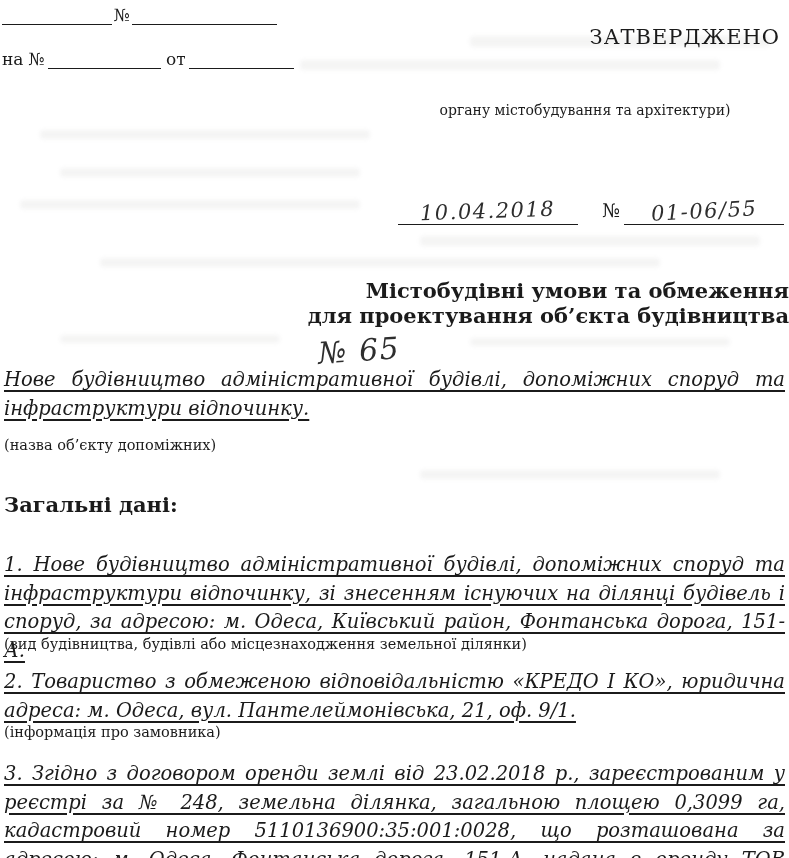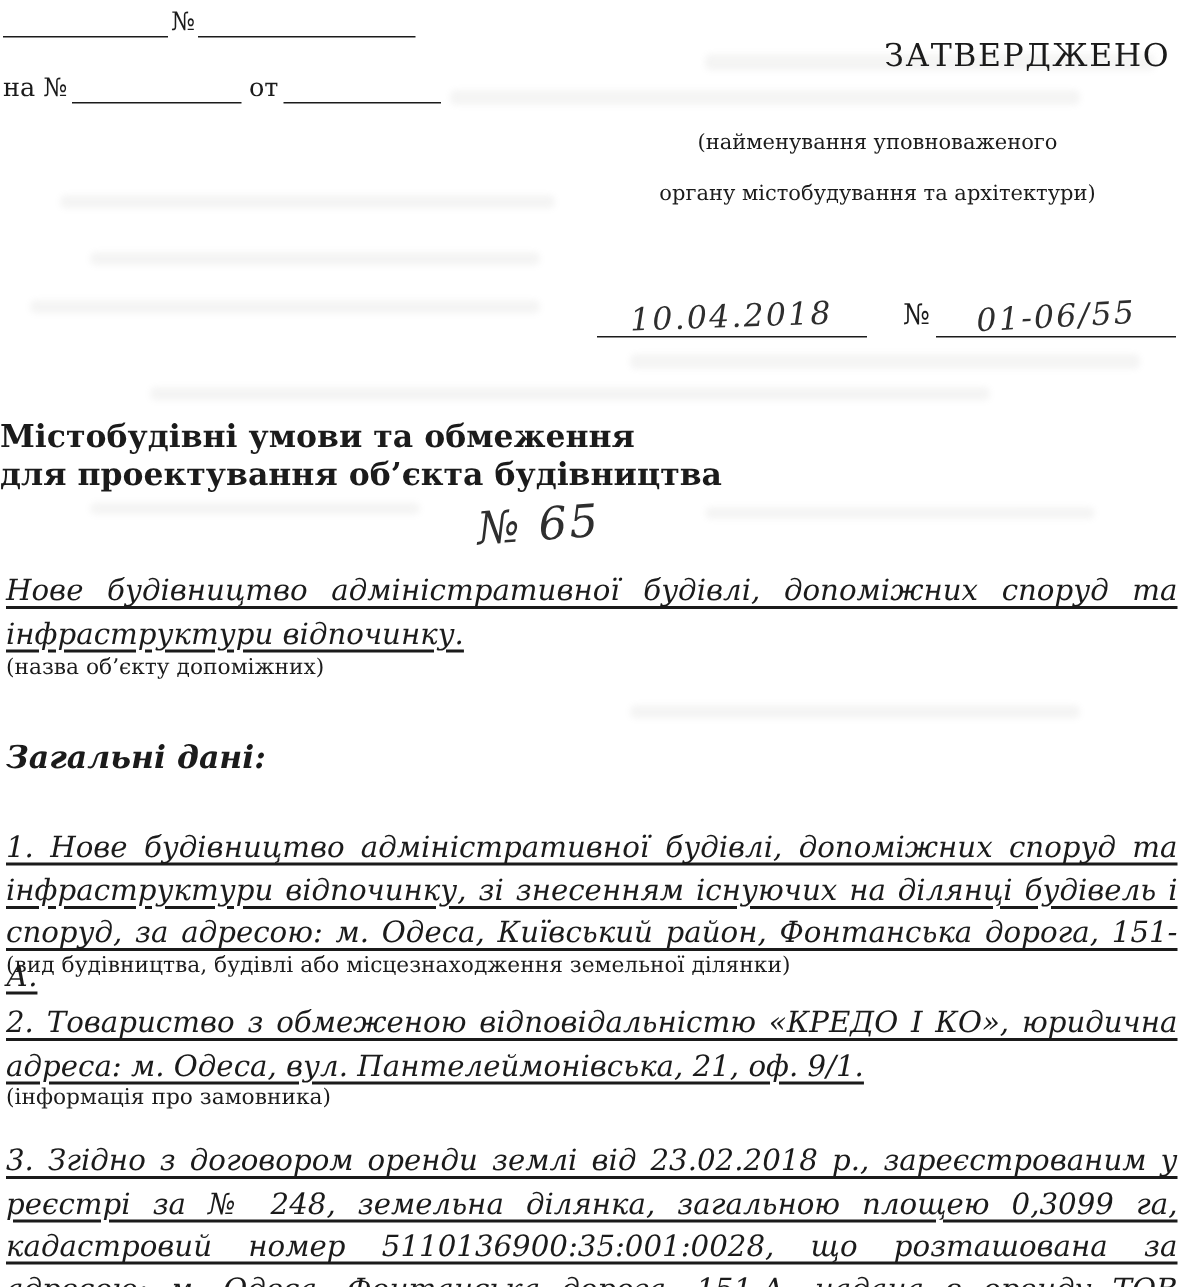--- a/index.html
+++ b/index.html
@@ -59,21 +59,21 @@
     color: #2e2e2e;
     letter-spacing: 1.5px;
     white-space: nowrap;
   }
   .hand-date { font-size: 21px; transform: rotate(-2deg); padding-bottom: 1px; }
   .hand-num  { font-size: 21px; transform: rotate(-3deg); padding-bottom: 1px; }
 
   
   .main-title {
     position: absolute; top: 278px; left: 0; width: 789px;
-    text-align: left; font-weight: bold; font-size: 21px; line-height: 25px;
+    text-align: right; font-weight: bold; font-size: 21px; line-height: 25px;
   }
   .doc-number {
     position: absolute; top: 333px; left: 318px;
     font-size: 30px; transform: rotate(-4deg);
   }
 
   
   .para {
     position: absolute; left: 4px; width: 781px;
     font-style: italic; font-size: 19.5px; line-height: 28.5px;
@@ -81,21 +81,21 @@
     text-decoration: underline;
     text-underline-offset: 4px;
     text-decoration-thickness: 1.5px;
   }
   .caption {
     position: absolute; left: 4px; width: 781px;
     font-size: 14.5px; line-height: 17px;
   }
   .heading {
     position: absolute; left: 4px;
-    font-weight: bold; font-size: 21px; font-style: italic;
+    font-weight: bold; font-size: 21px;
   }
 </style>
 </head>
 <body>
 
 <div class="bleed" style="top:36px;left:470px;width:300px;height:11px"></div>
 <div class="bleed" style="top:60px;left:300px;width:420px;height:10px"></div>
 <div class="bleed" style="top:130px;left:40px;width:330px;height:9px"></div>
 <div class="bleed" style="top:168px;left:60px;width:300px;height:9px"></div>
 <div class="bleed" style="top:200px;left:20px;width:340px;height:9px"></div>
@@ -113,42 +113,41 @@
 <div class="refline" style="top:48px; left:2px;text-align:right;">
   <span class="ref-label">на №</span>
   <span class="u" style="width:113px"></span>
   <span class="ref-label" style="padding-left:5px">от</span>
   <span class="u" style="width:105px"></span>
 </div>
 
 <div class="approved">ЗАТВЕРДЖЕНО</div>
 
 <div class="order-block">
-  <div class="order-caption">(найменування уповноваженого</div>
   <div class="order-caption" style="margin-top:17px">органу містобудування та архітектури)</div>
 </div>
 
 <div class="date-row">
   <div class="field-underline" style="width:180px">
     <span class="hand hand-date">10.04.2018</span>
   </div>
   <div style="width:20px"></div>
   <span style="line-height:30px; padding:0 4px">№</span>
   <div class="field-underline" style="width:160px">
     <span class="hand hand-num">01-06/55</span>
   </div>
 </div>
 
 <div class="main-title">
   <div>Містобудівні умови та обмеження</div>
   <div>для проектування об’єкта будівництва</div>
 </div>
 <div class="doc-number hand">№ 65</div>
 
-<div class="para" style="top:380px">Нове будівництво адміністративної будівлі, допоміжних споруд та інфраструктури відпочинку.</div>
+<div class="para" style="top:366px">Нове будівництво адміністративної будівлі, допоміжних споруд та інфраструктури відпочинку.</div>
 <div class="caption" style="top:437px">(назва об’єкту допоміжних)</div>
 
 <div class="heading" style="top:492px">Загальні дані:</div>
 
 <div class="para" style="top:551px">1. Нове будівництво адміністративної будівлі, допоміжних споруд та інфраструктури відпочинку, зі знесенням існуючих на ділянці будівель і споруд, за адресою: м. Одеса, Київський район, Фонтанська дорога, 151-А.</div>
 <div class="caption" style="top:636px">(вид будівництва, будівлі або місцезнаходження земельної ділянки)</div>
 
 <div class="para" style="top:668px">2. Товариство з обмеженою відповідальністю «КРЕДО І КО», юридична адреса: м. Одеса, вул. Пантелеймонівська, 21, оф. 9/1.</div>
 <div class="caption" style="top:724px">(інформація про замовника)</div>
 

